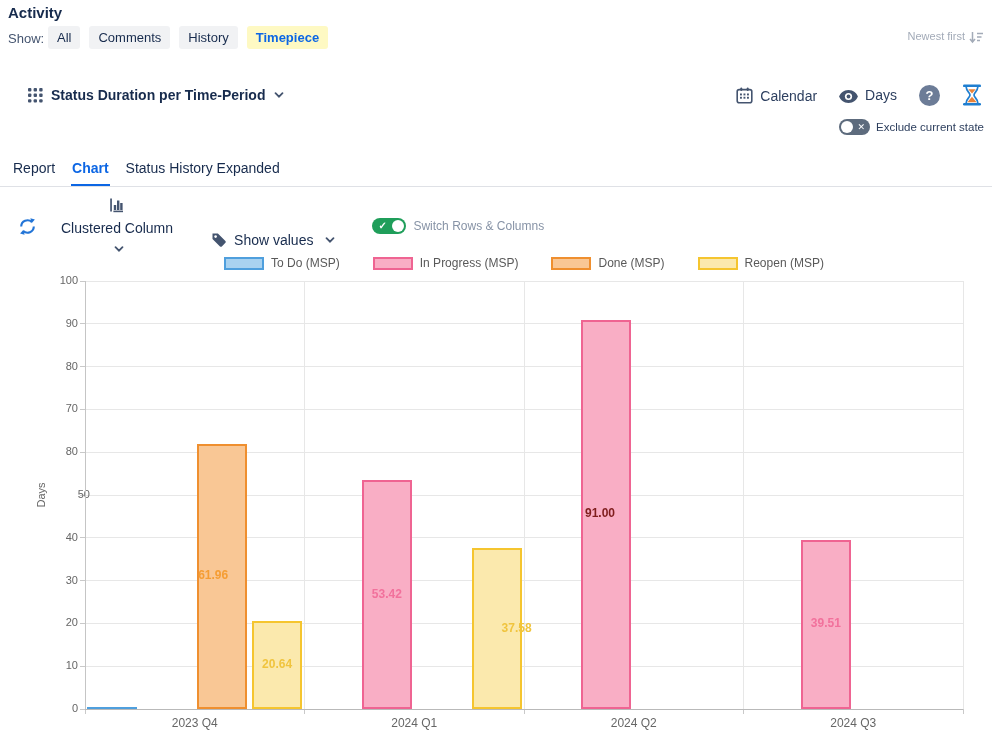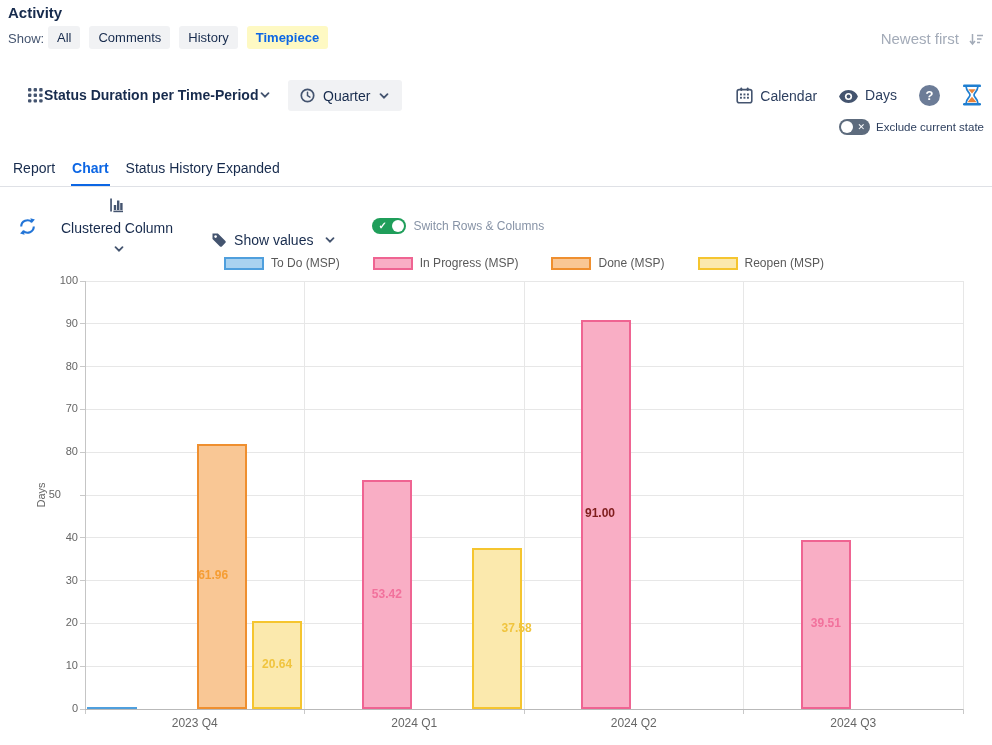--- a/index.html
+++ b/index.html
@@ -9,25 +9,25 @@
 
   .abs { position:absolute; }
 
   
   .page-title { left:8px; top:4px; font-size:15px; font-weight:700; color:#172b4d; }
   .show-label { left:8px; top:31px; font-size:13px; color:#44546f; }
   .filter-row { left:48px; top:26px; display:flex; gap:9px; }
   .btn-filter { border:none; background:#f1f2f4; color:#172b4d; font-family:inherit;
                 font-size:13px; padding:4px 9px; border-radius:3px; cursor:pointer; }
   .btn-filter.active { background:#fef9c3; color:#0c66e4; font-weight:600; }
-  .sort-control { right:8px; top:30px; display:flex; align-items:center; gap:10px;
-                  color:#a3abb8; font-size:15px; cursor:pointer; }
-
-  
-  .report-selector { left:28px; top:87px; display:flex; align-items:center; gap:1px; cursor:pointer; }
+  .sort-control { right:8px; top:30px; display:flex; align-items:flex-start; gap:4px;
+                  color:#a3abb8; font-size:11px; cursor:pointer; }
+
+  
+  .report-selector { left:28px; top:87px; display:flex; align-items:center; gap:8px; cursor:pointer; }
   .report-selector .lbl { font-size:14px; font-weight:600; color:#172b4d; }
   .period-btn { left:288px; top:80px; height:31px; background:#f1f2f4; border:none; border-radius:3px;
                 display:flex; align-items:center; gap:8px; padding:0 12px; font-family:inherit; cursor:pointer; }
   .period-btn .lbl { font-size:14px; color:#172b4d; }
   .tool-right { right:10px; top:84px; display:flex; align-items:center; }
   .tool-group { display:flex; align-items:flex-end; gap:7px; cursor:pointer; }
   .tool-group .lbl { font-size:14px; color:#2e4060; }
   .help-circle { width:21px; height:21px; border-radius:50%; background:#6c7c97; color:#fff;
                  font-size:13px; font-weight:700; display:flex; align-items:center; justify-content:center; cursor:pointer; }
   .exclude-row { right:8px; top:119px; display:flex; align-items:center; gap:6px; }
@@ -109,34 +109,20 @@
       </svg>
     </span>
     <span class="lbl">Status Duration per Time-Period</span>
     <span>
       <svg width="12" height="12" viewBox="0 0 12 12">
           <path d="M2.5 4.2 L6 7.7 L9.5 4.2" stroke="#44546f" stroke-width="1.8" fill="none" stroke-linecap="round"></path>
         </svg>
     </span>
   </div>
 
-  <button class="abs period-btn">
-    <span>
-      <svg width="15" height="15" viewBox="0 0 15 15">
-        <circle cx="7.5" cy="7.5" r="6.2" fill="none" stroke="#44546f" stroke-width="1.7"></circle>
-        <path d="M7.5 4.2 v3.5 l2.4 1.5" fill="none" stroke="#44546f" stroke-width="1.5" stroke-linecap="round"></path>
-      </svg>
-    </span>
-    <span class="lbl">Quarter</span>
-    <span>
-      <svg width="12" height="12" viewBox="0 0 12 12">
-          <path d="M2.5 4.2 L6 7.7 L9.5 4.2" stroke="#44546f" stroke-width="1.8" fill="none" stroke-linecap="round"></path>
-        </svg>
-    </span>
-  </button>
 
   <div class="abs tool-right" style="gap:22px;">
     <div class="tool-group">
       <span>
         <svg width="17" height="17" viewBox="0 0 17 17">
           <rect x="1.2" y="2.6" width="14.6" height="13.2" rx="2" fill="none" stroke="#44546f" stroke-width="1.6"></rect>
           <rect x="4.4" y="0.4" width="1.8" height="3.6" rx="0.8" fill="#44546f"></rect>
           <rect x="10.8" y="0.4" width="1.8" height="3.6" rx="0.8" fill="#44546f"></rect>
           <g fill="#44546f">
             <rect x="4" y="6.5" width="1.9" height="1.9"></rect>
@@ -265,21 +251,21 @@
       <div class="tick" style="left: 80px; top: 622.9px; width: 5px; height: 1px; background: rgb(201, 201, 201);"></div>
       <div class="ylab" style="left: 40px; top: 616.4px; width: 38px;">20</div>
       <div class="grid-h" style="left: 85px; top: 580.1px; width: 878px; height: 1px; background: rgb(231, 231, 231);"></div>
       <div class="tick" style="left: 80px; top: 580.1px; width: 5px; height: 1px; background: rgb(201, 201, 201);"></div>
       <div class="ylab" style="left: 40px; top: 573.6px; width: 38px;">30</div>
       <div class="grid-h" style="left: 85px; top: 537.3px; width: 878px; height: 1px; background: rgb(231, 231, 231);"></div>
       <div class="tick" style="left: 80px; top: 537.3px; width: 5px; height: 1px; background: rgb(201, 201, 201);"></div>
       <div class="ylab" style="left: 40px; top: 530.8px; width: 38px;">40</div>
       <div class="grid-h" style="left: 85px; top: 494.5px; width: 878px; height: 1px; background: rgb(231, 231, 231);"></div>
       <div class="tick" style="left: 80px; top: 494.5px; width: 5px; height: 1px; background: rgb(201, 201, 201);"></div>
-      <div class="ylab" style="left: 23px; top: 488px; width: 38px;">50</div>
+      <div class="ylab" style="left: 52px; top: 488px; width: 38px;">50</div>
       <div class="grid-h" style="left: 85px; top: 451.7px; width: 878px; height: 1px; background: rgb(231, 231, 231);"></div>
       <div class="tick" style="left: 80px; top: 451.7px; width: 5px; height: 1px; background: rgb(201, 201, 201);"></div>
       <div class="ylab" style="left: 40px; top: 445.2px; width: 38px;">80</div>
       <div class="grid-h" style="left: 85px; top: 408.9px; width: 878px; height: 1px; background: rgb(231, 231, 231);"></div>
       <div class="tick" style="left: 80px; top: 408.9px; width: 5px; height: 1px; background: rgb(201, 201, 201);"></div>
       <div class="ylab" style="left: 40px; top: 402.4px; width: 38px;">70</div>
       <div class="grid-h" style="left: 85px; top: 366.1px; width: 878px; height: 1px; background: rgb(231, 231, 231);"></div>
       <div class="tick" style="left: 80px; top: 366.1px; width: 5px; height: 1px; background: rgb(201, 201, 201);"></div>
       <div class="ylab" style="left: 40px; top: 359.6px; width: 38px;">80</div>
       <div class="grid-h" style="left: 85px; top: 323.3px; width: 878px; height: 1px; background: rgb(231, 231, 231);"></div>

